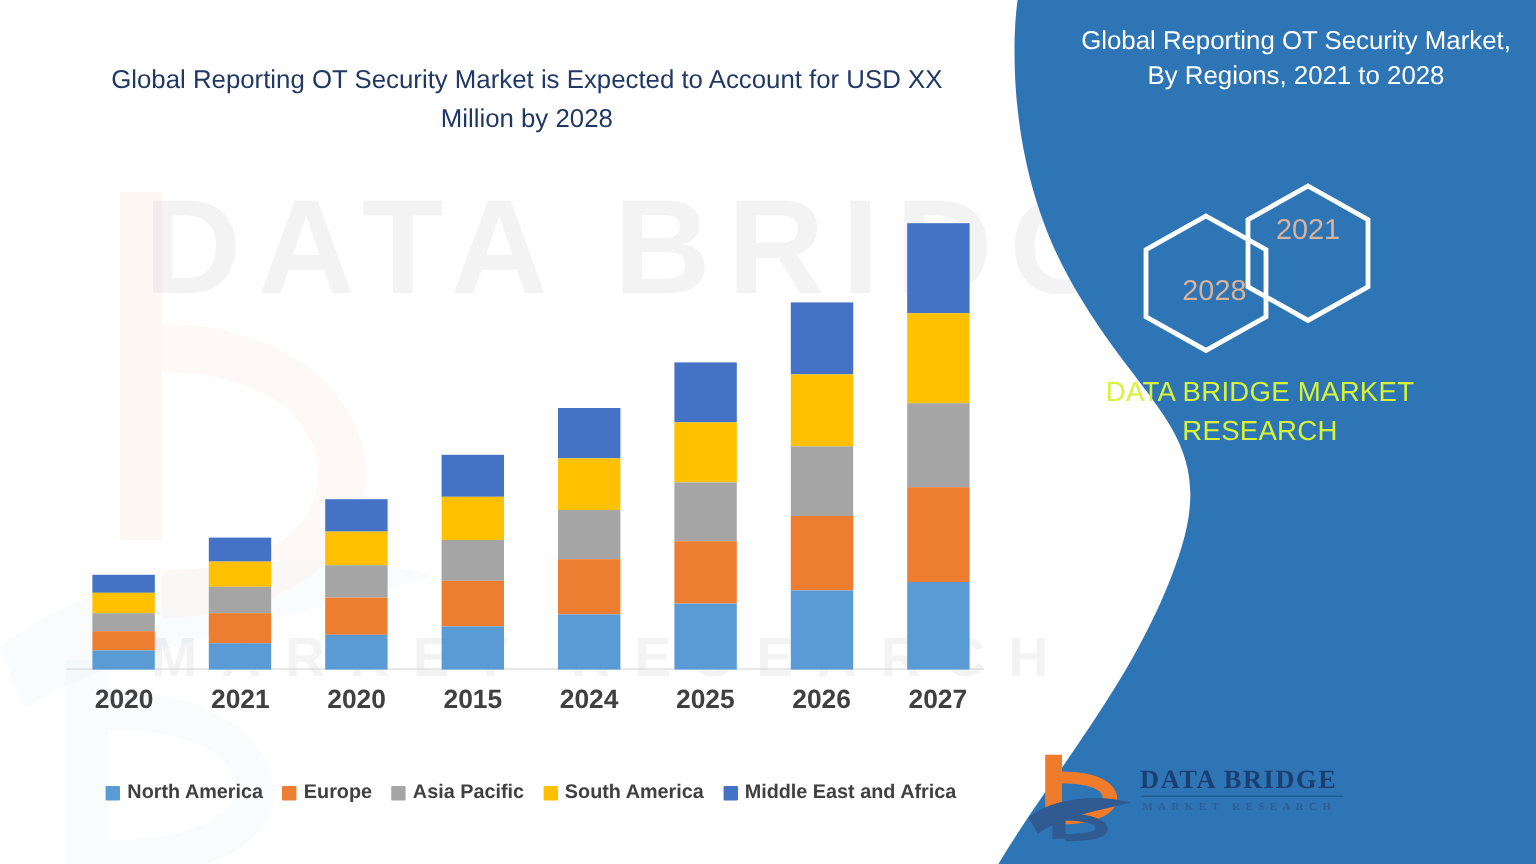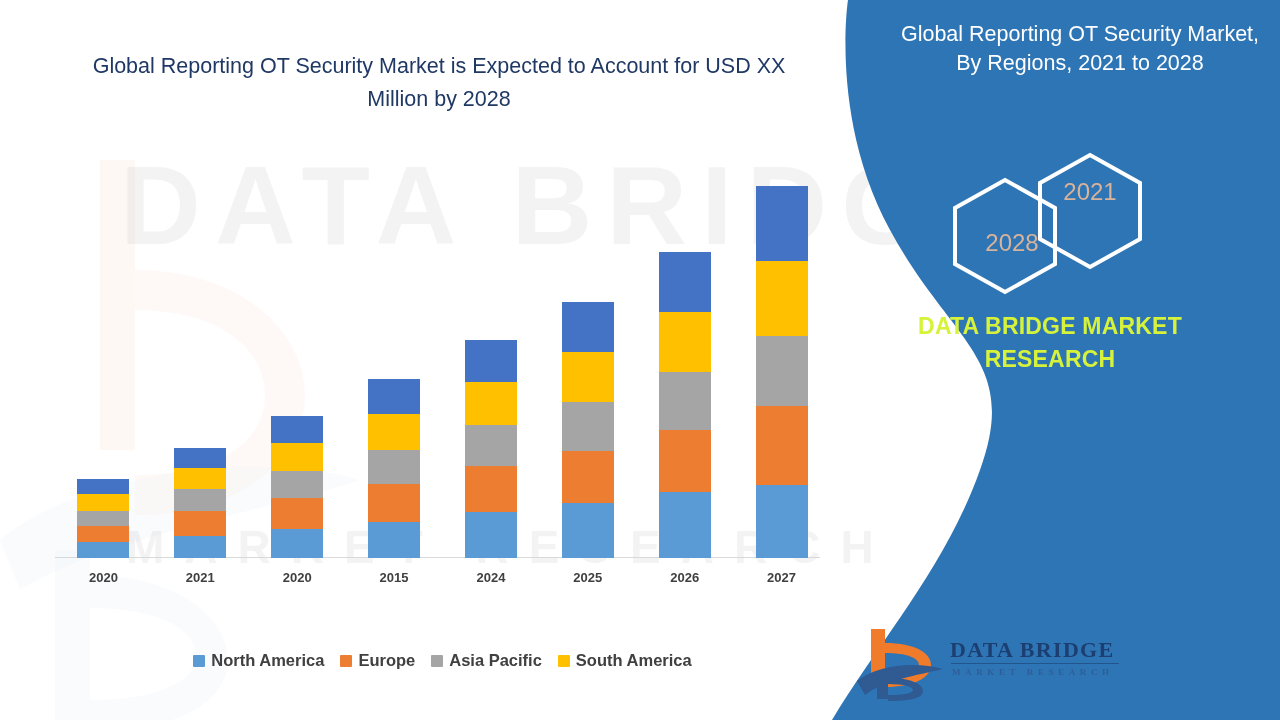--- a/index.html
+++ b/index.html
@@ -44,21 +44,21 @@
   .hex-label{
     position:absolute;color:#d8b39a;font-size:24px;font-weight:400;
     text-align:center;width:90px;
   }
   .hex-label.y2021{left:100px;top:28px;}
   .hex-label.y2028{left:22px;top:79px;}
 
   .brand-line{
     position:absolute;left:60px;top:310px;width:340px;
     text-align:center;color:#d6f23a;font-size:23px;line-height:1.42;
-    font-weight:700;letter-spacing:.2px;
+    font-weight:400;letter-spacing:.2px;
   }
 
   .footer-logo{position:absolute;left:35px;top:625px;width:270px;height:80px;}
   .footer-logo .txt-main{
     position:absolute;left:95px;top:12px;color:#1b3a6b;font-size:22px;
     font-family:"Liberation Serif",serif;font-weight:700;letter-spacing:1.3px;
     opacity:.92;
   }
   .footer-logo .txt-sub{
     position:absolute;left:97px;top:42px;color:#2f5a92;font-size:9px;
@@ -74,21 +74,21 @@
     position:absolute;left:69px;top:50px;width:740px;
     text-align:center;color:#1f3864;font-size:21.5px;line-height:1.52;font-weight:400;
   }
   .axis-line{position:absolute;left:55px;top:557px;width:765px;height:1px;background:#d9d9d9;}
   .bars{position:absolute;left:55px;top:140px;width:775px;height:418px;display:flex;align-items:flex-end;}
   .bar-col{flex:1;display:flex;flex-direction:column;justify-content:flex-end;align-items:center;height:100%;}
   .bar{width:52px;display:flex;flex-direction:column-reverse;}
   .seg{width:100%;}
 
   .xlabels{position:absolute;left:55px;top:570px;width:775px;display:flex;}
-  .xlabel{flex:1;text-align:center;color:#404040;font-size:13px;font-weight:700;}
+  .xlabel{flex:1;text-align:center;color:#404040;font-size:22px;font-weight:700;}
 
   .legend{
     position:absolute;left:55px;top:615px;width:775px;
     display:flex;justify-content:center;align-items:center;gap:16px;
   }
   .legend-item{display:flex;align-items:center;gap:6px;margin-top:36px;}
   .legend-swatch{width:12px;height:12px;border-radius:1px;}
   .legend-label{color:#404040;font-size:16.5px;font-weight:700;white-space:nowrap;}
 </style>
 </head>
@@ -205,20 +205,24 @@
         <span class="legend-swatch" style="background: rgb(237, 125, 49);"></span>
         <span class="legend-label">Europe</span>
       </div>
       <div class="legend-item">
         <span class="legend-swatch" style="background: rgb(165, 165, 165);"></span>
         <span class="legend-label">Asia Pacific</span>
       </div>
       <div class="legend-item">
         <span class="legend-swatch" style="background: rgb(255, 192, 0);"></span>
         <span class="legend-label">South America</span>
+      </div>
+      <div class="legend-item">
+        <span class="legend-swatch" style="background: rgb(68, 114, 196);"></span>
+        <span class="legend-label">Middle East and Africa</span>
       </div>
     </div>
 
   <svg class="blue-panel" viewBox="0 0 460 720" preserveAspectRatio="none" aria-hidden="true">
     <path d="M460 0 L28 0 C28 0 10 120 70 230 C132 344 200 360 160 470 C126 566 60 640 12 720 L460 720 Z" fill="#2E75B6"></path>
   </svg>
 
   <div class="panel-content">
     <div class="panel-title">Global Reporting OT Security Market, By Regions, 2021 to 2028</div>
 

